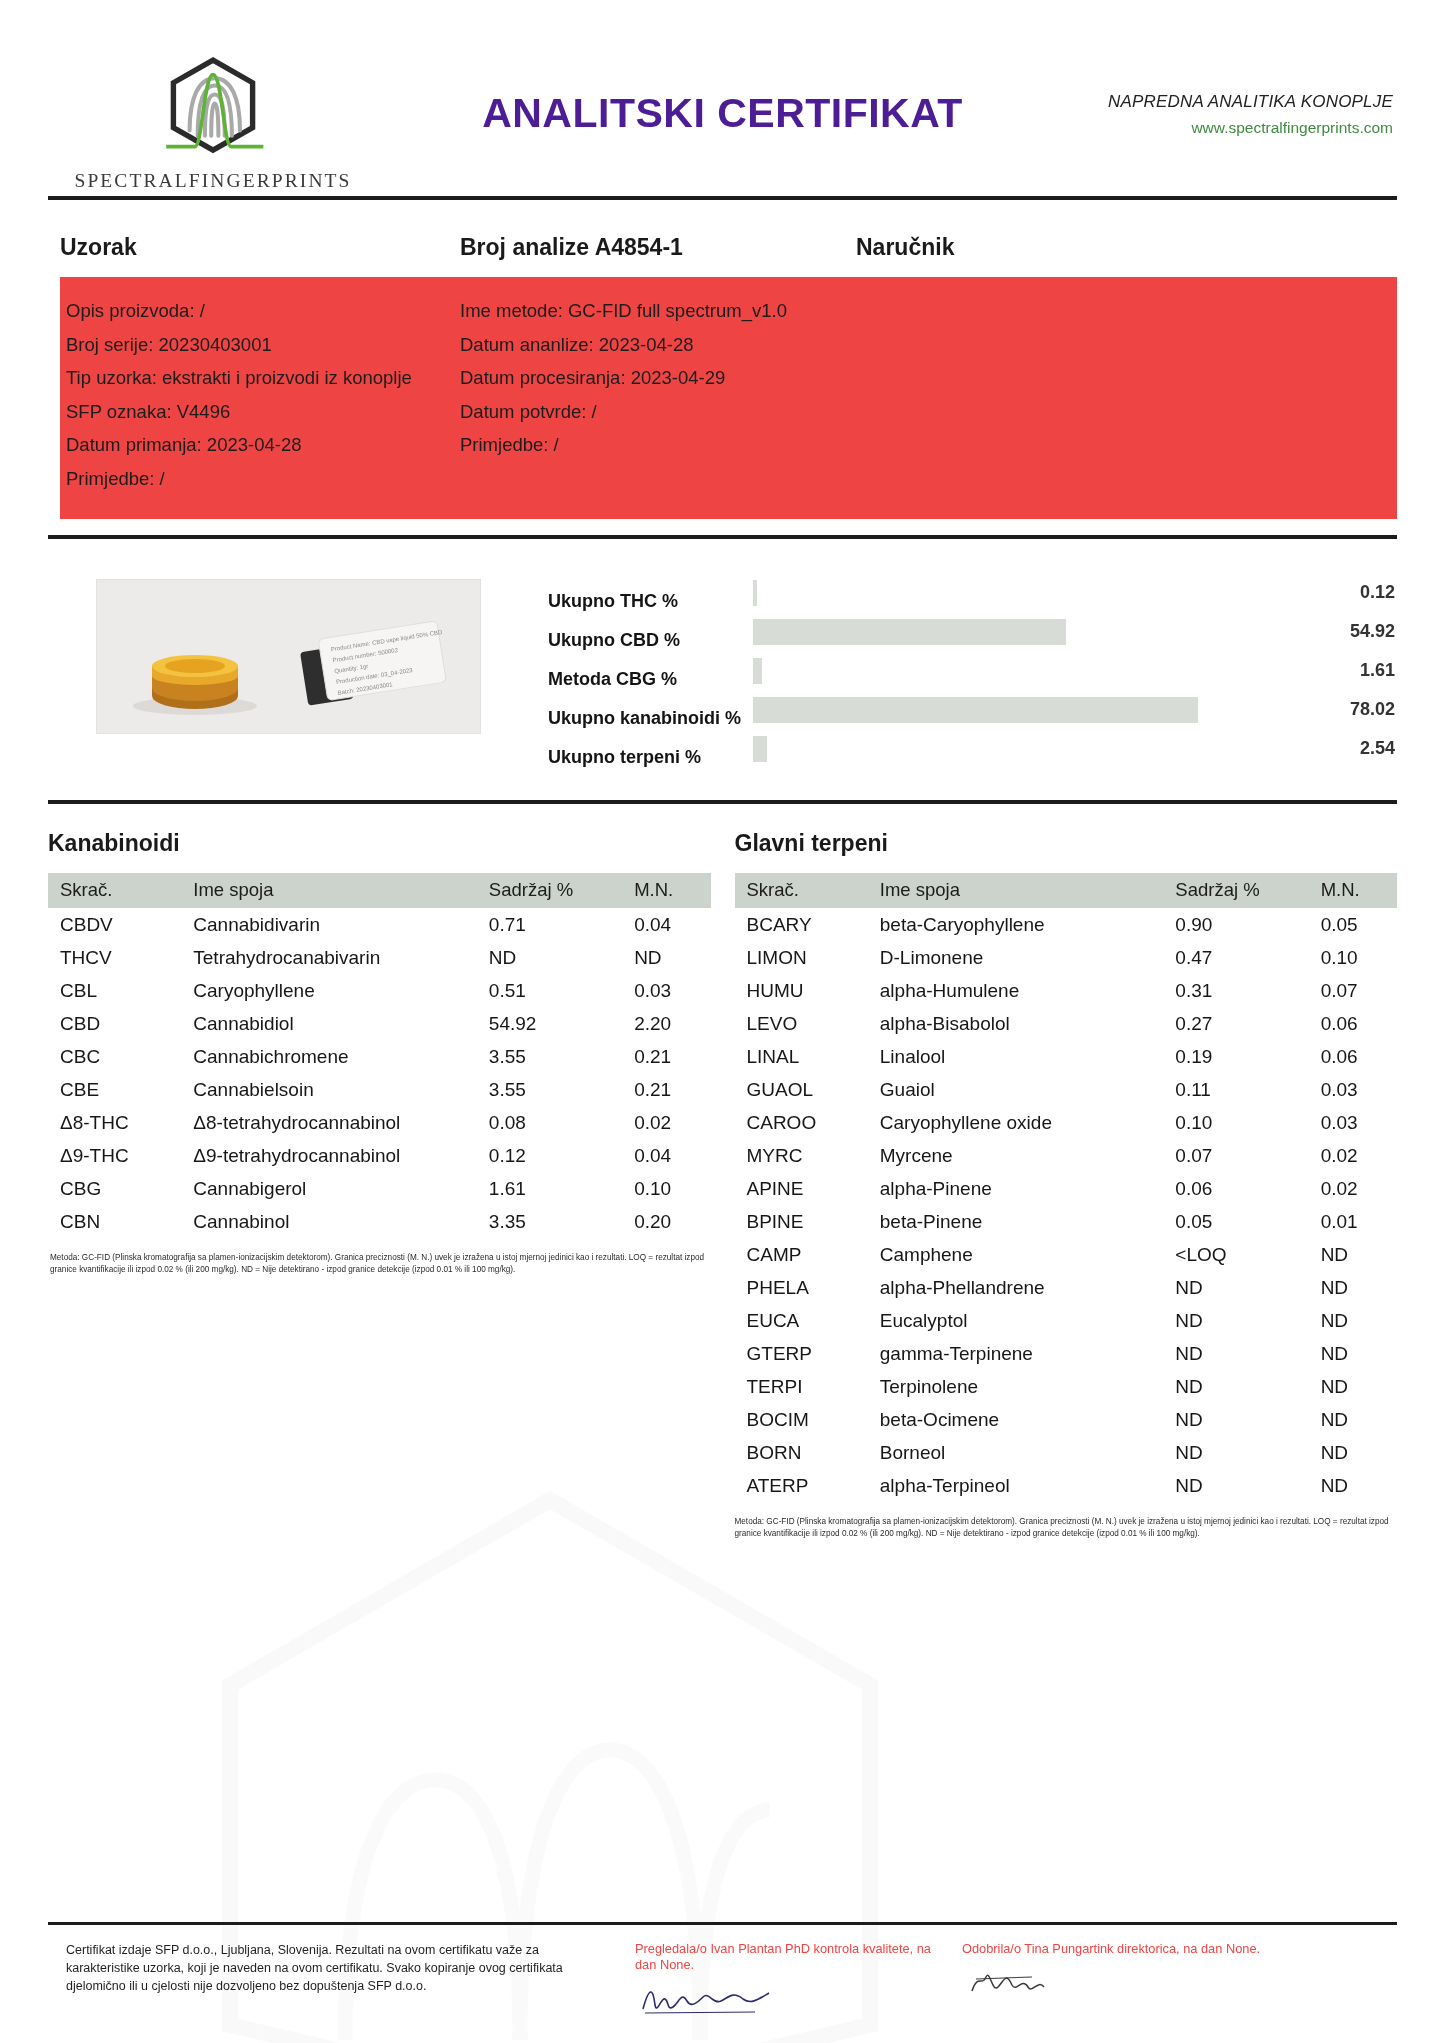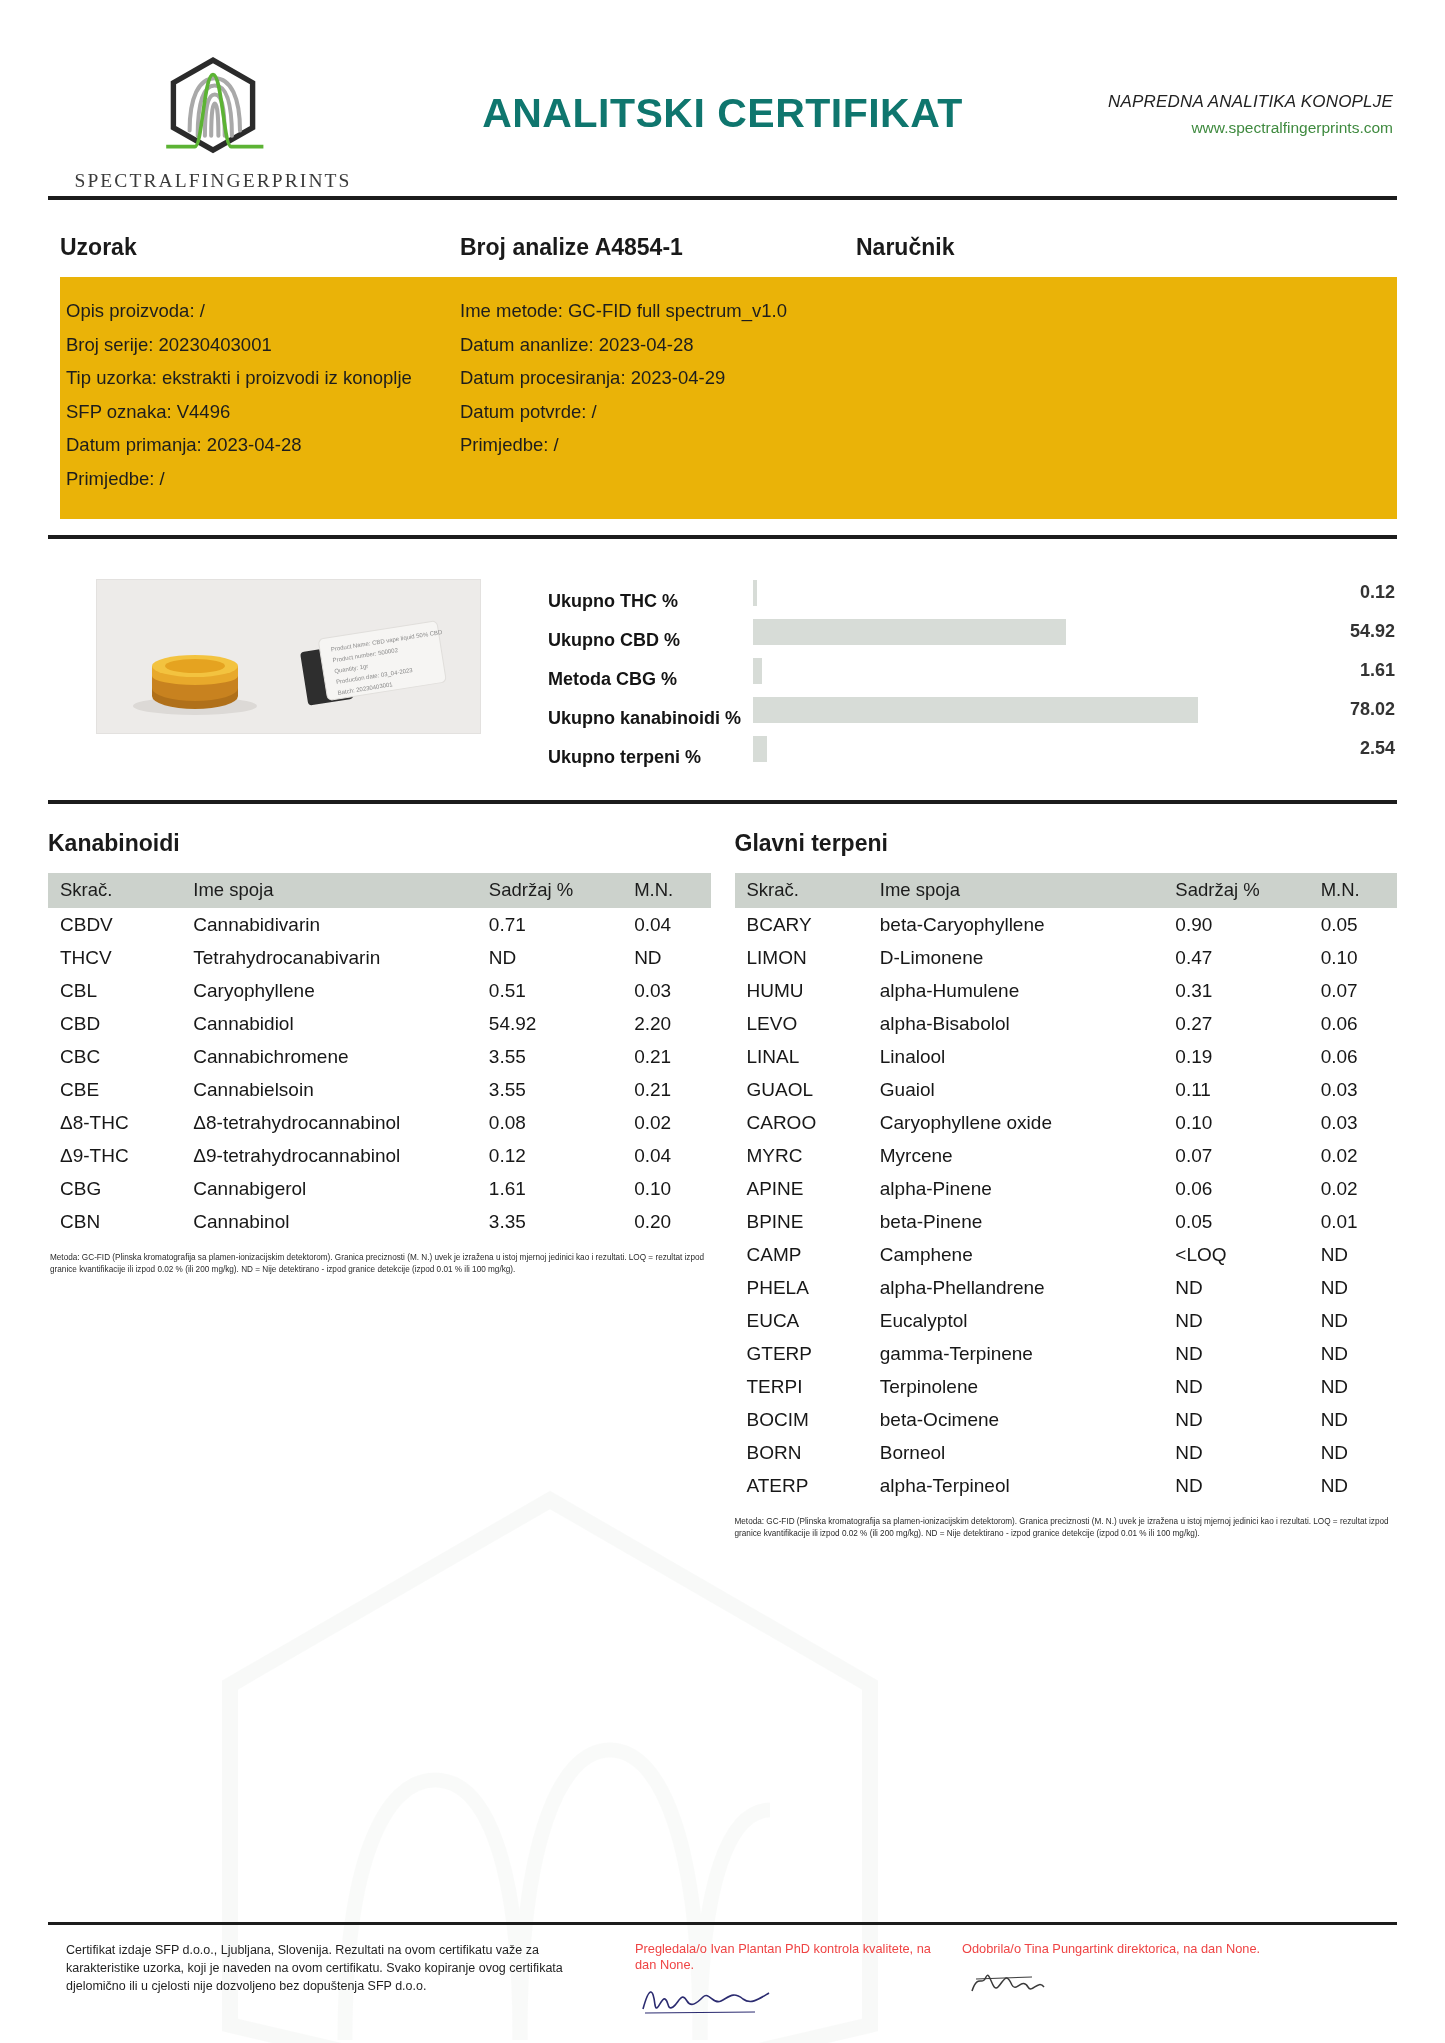--- a/index.html
+++ b/index.html
@@ -30,38 +30,38 @@
   .logo-mark { width: 108px; height: 110px; position: relative; }
   .logo-word {
     margin-top: 8px;
     font-size: 19.5px;
     letter-spacing: 2.1px;
     color: #3a3a3a;
     font-family: "Liberation Serif", serif;
     white-space: nowrap;
   }
   .title-block { flex: 1; text-align: center; padding-top: 46px; }
-  .doc-title { font-size: 41px; font-weight: bold; letter-spacing: 0.5px; color: #0f766e; }
+  .doc-title { font-size: 41px; font-weight: bold; letter-spacing: 0.5px; color: #4c1d95; }
   .brand-block { width: 330px; text-align: right; padding-top: 48px; padding-right: 4px;}
   .brand-tag { font-style: italic; font-size: 17px; color: #222; letter-spacing: 0.2px;}
   .brand-url { font-size: 15.5px; color: #3f8a3f; margin-top: 7px; }
 
   .rule-thick { height: 4px; background: #1c1c1c; margin: 6px 0 0 0; position: relative; z-index:2;}
   .rule-thick.sp2 { margin-top: 16px; }
 
   
   .info-section { position: relative; z-index: 2; padding-top: 34px; margin-left: 12px; }
   .info-heads { display: flex; padding-bottom: 16px;}
   .ih { font-size: 23px; font-weight: bold; }
   .ih.c1 { width: 400px; }
   .ih.c2 { width: 396px; }
   .ih.c3 { flex: 1; }
   .info-panel {
     display: flex;
-    background: #eab308;
+    background: #ef4444;
     padding: 17px 0 24px 0;
   }
   .info-col { padding-left: 0; }
   .info-col.c1 { width: 400px; padding-left: 6px;}
   .info-col.c2 { width: 396px; }
   .info-col.c3 { flex: 1; }
   .info-line { font-size: 18.5px; line-height: 33.5px; color: #1d1d1d; }
 
   
   .summary-section { display: flex; position: relative; z-index: 2; padding: 30px 0 26px 0; }

